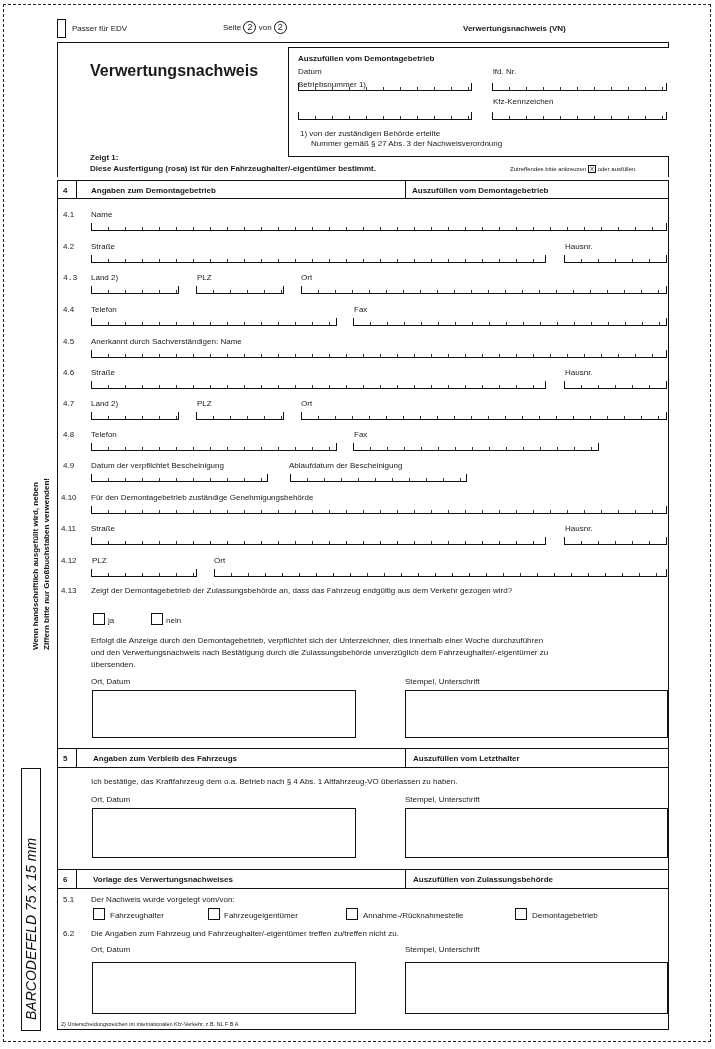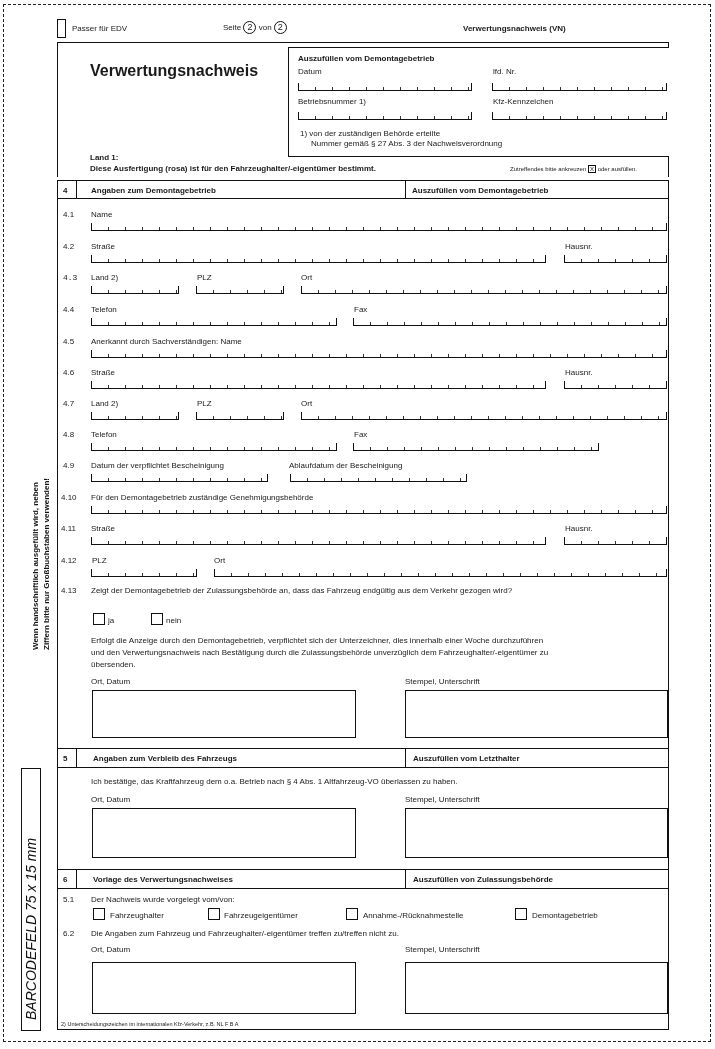--- a/index.html
+++ b/index.html
@@ -36,28 +36,28 @@
 
 <div class="abs" style="left:57px;top:42px;width:612px;height:135px;border-left:1.5px solid #111;border-top:1.5px solid #111;border-right:1.5px solid #111;"></div>
 <span class="t" style="left:90px;top:62px;font-size:16px;font-weight:bold;">Verwertungsnachweis</span>
 
 <div class="box" style="left:288px;top:47px;width:381px;height:110px;border-right:none;"></div>
 <span class="t b" style="left:298px;top:54px;">Auszufüllen vom Demontagebetrieb</span>
 <span class="t" style="left:298px;top:67px;">Datum</span>
 <span class="t" style="left:493px;top:67px;text-align:right;">lfd. Nr.</span>
 <div class="field" style="left:298px;top:83px;width:174px;"></div>
 <div class="field" style="left:492px;top:83px;width:175px;"></div>
-<span class="t" style="left:298px;top:97px;">Betriebsnummer 1)</span>
+<span class="t" style="left:298px;top:80px;">Betriebsnummer 1)</span>
 <span class="t" style="left:493px;top:97px;">Kfz-Kennzeichen</span>
 <div class="field" style="left:298px;top:112px;width:174px;"></div>
 <div class="field" style="left:492px;top:112px;width:175px;"></div>
 <span class="t" style="left:300px;top:129px;">1)  von der zuständigen Behörde erteilte</span>
 <span class="t" style="left:311px;top:139px;">Nummer gemäß § 27 Abs. 3 der Nachweisverordnung</span>
 
-<span class="t b" style="left:90px;top:153px;">Land 1:</span>
+<span class="t b" style="left:90px;top:153px;">Zeigt 1:</span>
 <span class="t b" style="left:90px;top:164px;">Diese Ausfertigung (rosa) ist für den Fahrzeughalter/-eigentümer bestimmt.</span>
 <span class="t" style="left:510px;top:165px;font-size:6px;">
   <span>Zutreffendes bitte ankreuzen</span>
   <span style="display:inline-block;border:1px solid #111;padding:0 1px;">X</span>
   <span>oder ausfüllen.</span>
 </span>
 
 <div class="abs" style="left:57px;top:180px;width:612px;height:850px;border:1.5px solid #111;"></div>
 
 <div class="rot" style="left:30px;top:650px;font-size:8px;font-weight:bold;line-height:11px;">

